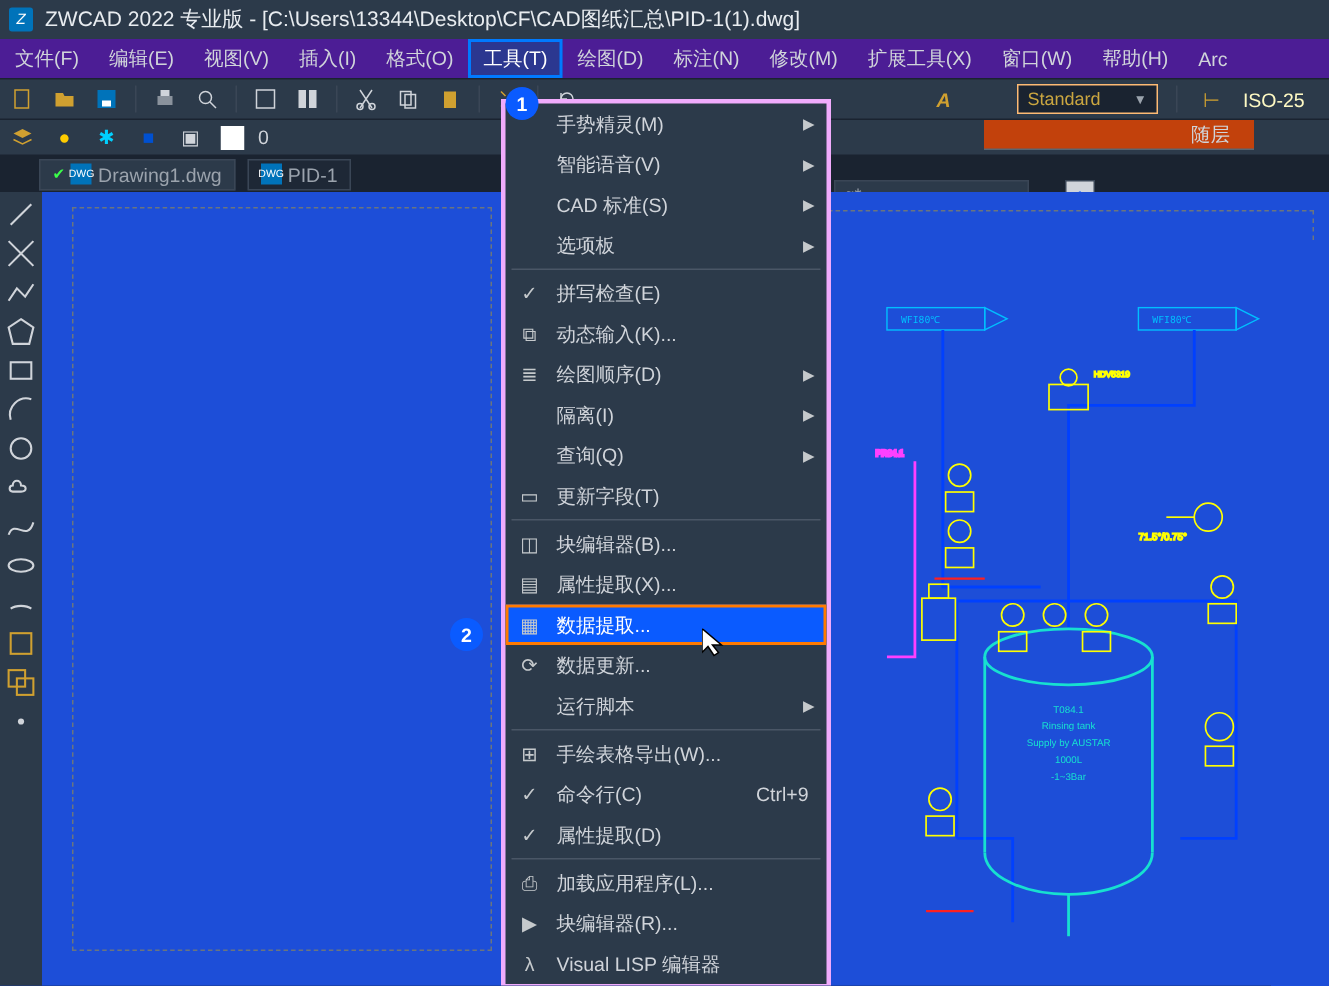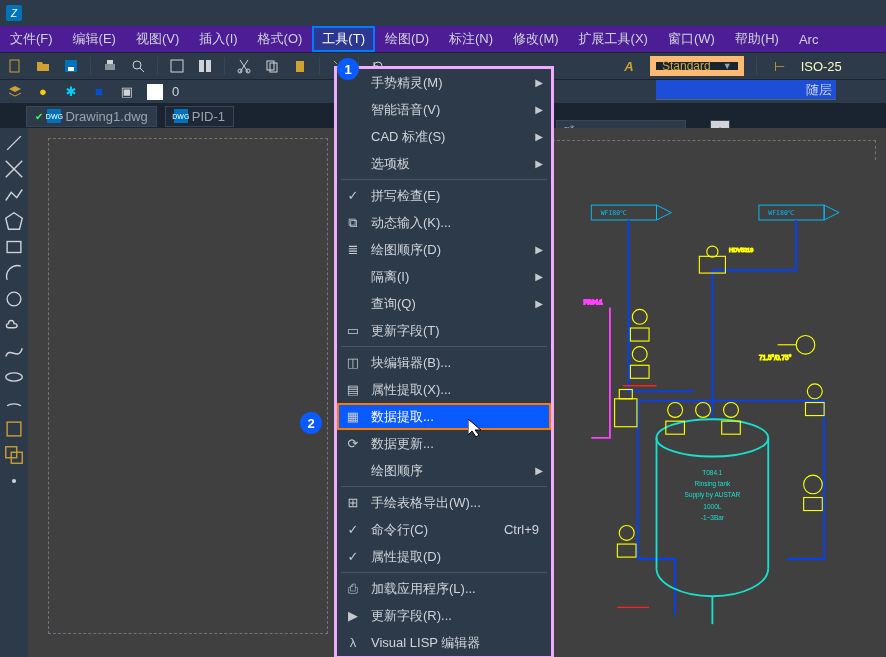--- a/index.html
+++ b/index.html
@@ -125,21 +125,21 @@
     align-items: center;
   }
   .left-tools .lt {
     width: 22px; height: 22px;
     display: inline-flex;
     align-items: center; justify-content: center;
     cursor: pointer;
   }
   .canvas {
     flex: 1;
-    background: #404040;
+    background: #1d4ed8;
     position: relative;
     overflow: hidden;
   }
   .dashed-frame {
     position: absolute;
     border: 1px dashed #6a757f;
   }
 
   
   .dropdown {
@@ -199,27 +199,28 @@
     align-items: center; justify-content: center;
     font-size: 13px;
     font-weight: bold;
     z-index: 60;
   }
 
   .style-combo {
     display: inline-flex;
     align-items: center;
     background: #1a2330;
-    border: 6px solid #fdba74;
+    border: 1px solid #fdba74;
     padding: 0 6px;
     height: 20px;
     color: #caa640;
     font-size: 12px;
-    gap: 12px;
+    gap: 22px;
     cursor: pointer;
+    margin-left: 28px;
   }
   .style-combo .chev { color: #9ba3ad; font-size: 9px; }
 
   
   .drawing {
     position: absolute;
     left: 554px;
     top: 12px;
     right: 6px;
     bottom: 6px;
@@ -232,26 +233,26 @@
     top: 419px;
     z-index: 70;
   }
 
   .layer-bar {
     position: absolute;
     right: 50px;
     top: 80px;
     width: 180px;
     height: 20px;
-    background: #1d4ed8;
+    background: #c2410c;
     border-bottom: 1px solid #5a6570;
     display: flex;
     align-items: center;
     justify-content: flex-end;
-    padding: 0 4px;
+    padding: 0 16px;
     color: #d0d4da;
     font-size: 13px;
   }
 
   .search-box {
     position: absolute;
     left: 556px;
     top: 120px;
     width: 130px;
     height: 20px;
@@ -273,20 +274,21 @@
     font-weight: bold;
     cursor: pointer;
     border: 1px solid #3a4656;
   }
 </style>
 </head>
 <body>
 
 <div class="titlebar">
   <span class="logo">Z</span>
+  <span class="title">ZWCAD 2022 专业版 - [C:\Users\13344\Desktop\CF\CAD图纸汇总\PID-1(1).dwg]</span>
 </div>
 
 <div class="menubar">
   <div class="mitem">文件(F)</div>
   <div class="mitem">编辑(E)</div>
   <div class="mitem">视图(V)</div>
   <div class="mitem">插入(I)</div>
   <div class="mitem">格式(O)</div>
   <div class="mitem active">工具(T)</div>
   <div class="mitem">绘图(D)</div>
@@ -642,21 +644,21 @@
     </div>
   <div class="dd-item highlight">
       <span class="ico">▦</span>
       <span>数据提取...</span>
     </div>
   <div class="dd-item">
       <span class="ico">⟳</span>
       <span>数据更新...</span>
     </div>
   <div class="dd-item">
-      <span>绘图顺序</span>
+      <span>运行脚本</span>
       <span class="arrow">▶</span>
     </div>
   <div class="dd-sep"></div>
   <div class="dd-item">
       <span class="ico">⊞</span>
       <span>手绘表格导出(W)...</span>
     </div>
   <div class="dd-item">
       <span class="ico">✓</span>
       <span>命令行(C)</span>
@@ -666,21 +668,21 @@
       <span class="ico">✓</span>
       <span>属性提取(D)</span>
     </div>
   <div class="dd-sep"></div>
   <div class="dd-item">
       <span class="ico">⎙</span>
       <span>加载应用程序(L)...</span>
     </div>
   <div class="dd-item">
       <span class="ico">▶</span>
-      <span>更新字段(R)...</span>
+      <span>块编辑器(R)...</span>
     </div>
   <div class="dd-item">
       <span class="ico">λ</span>
       <span>Visual LISP 编辑器</span>
     </div>
 </div>
 
 <div class="badge" style="left:337px; top:58px">1</div>
 <div class="badge" style="left:300px; top:412px">2</div>
 

